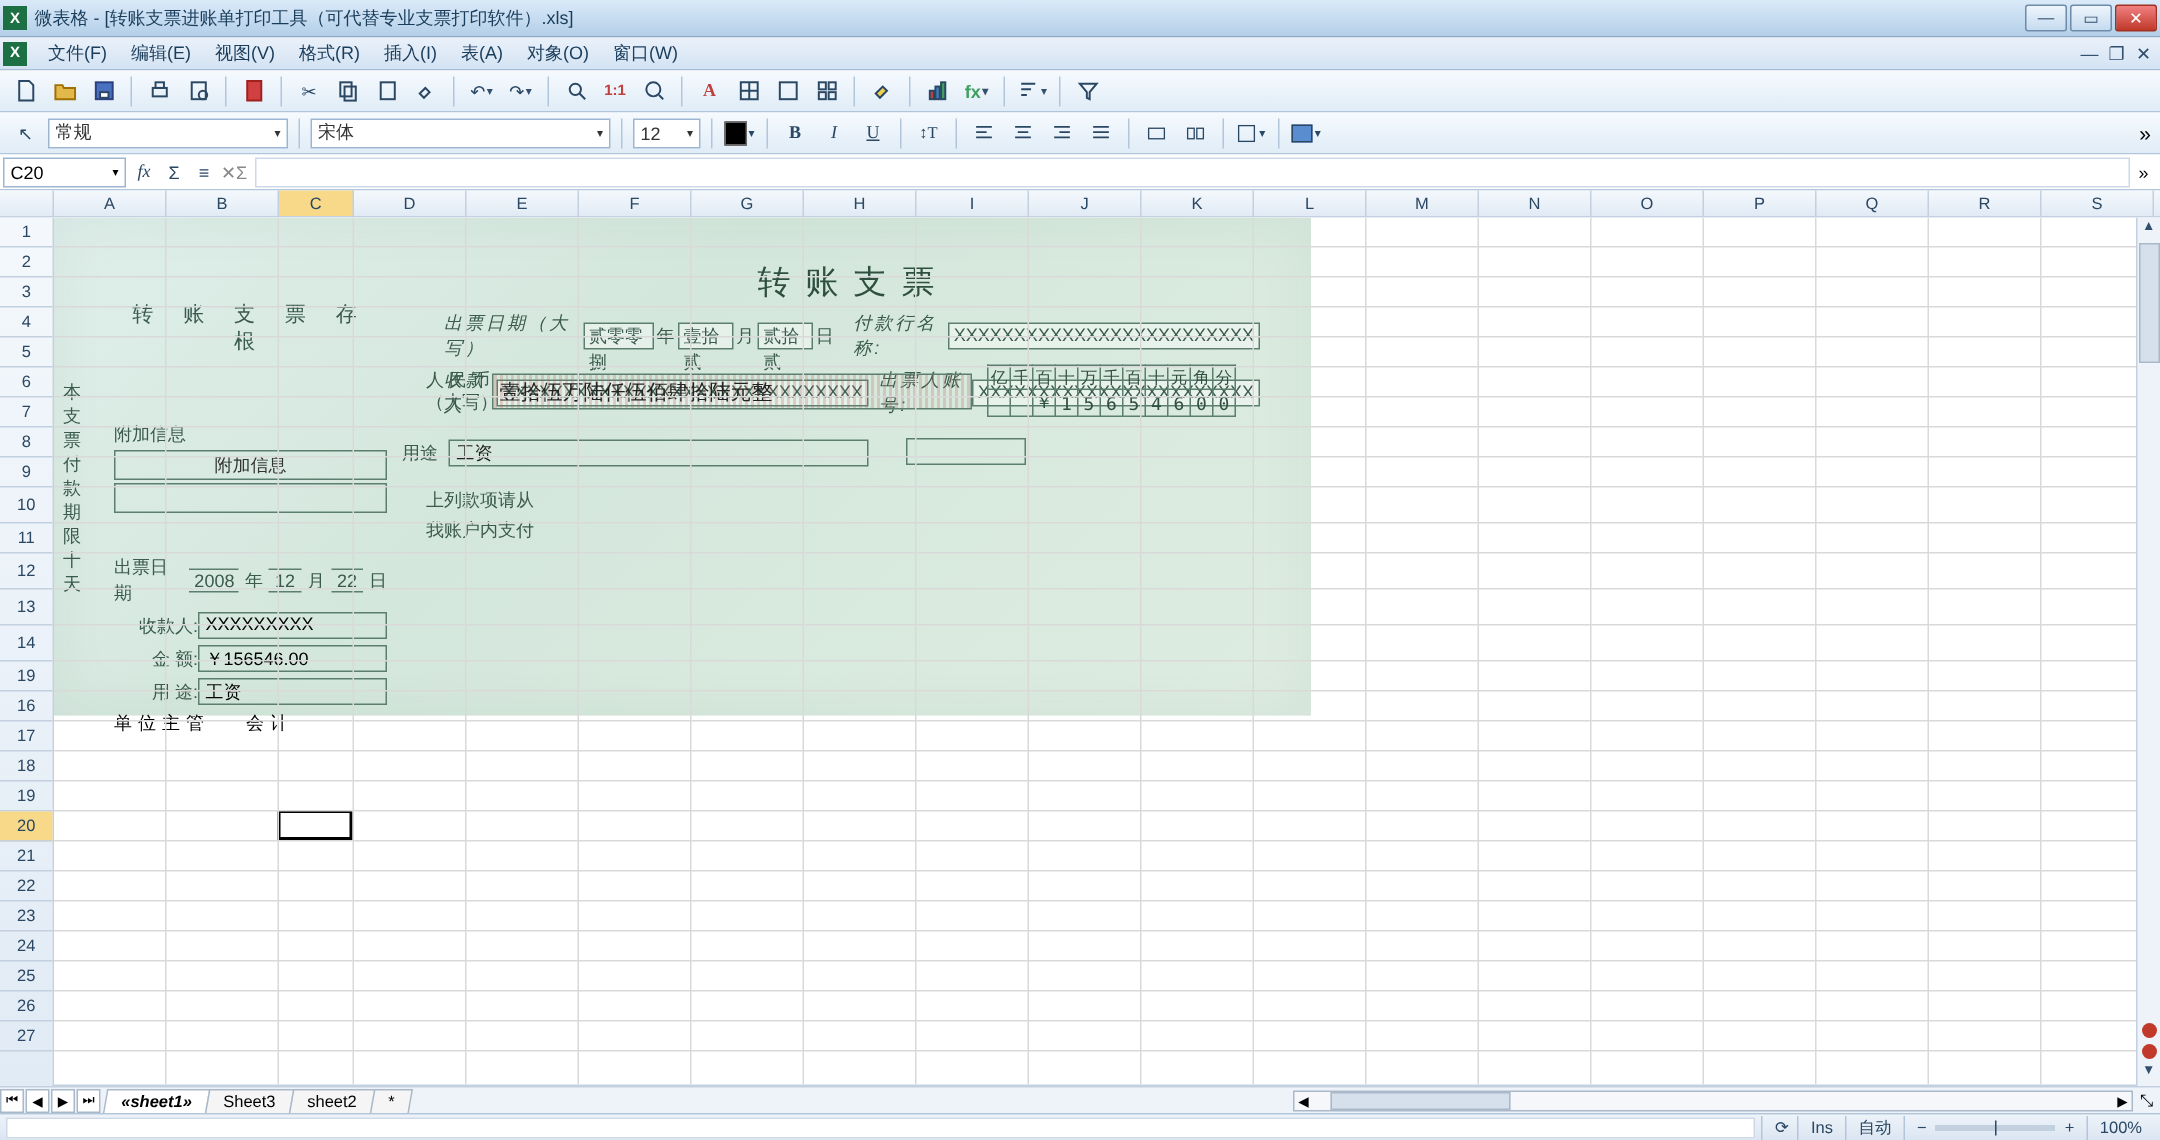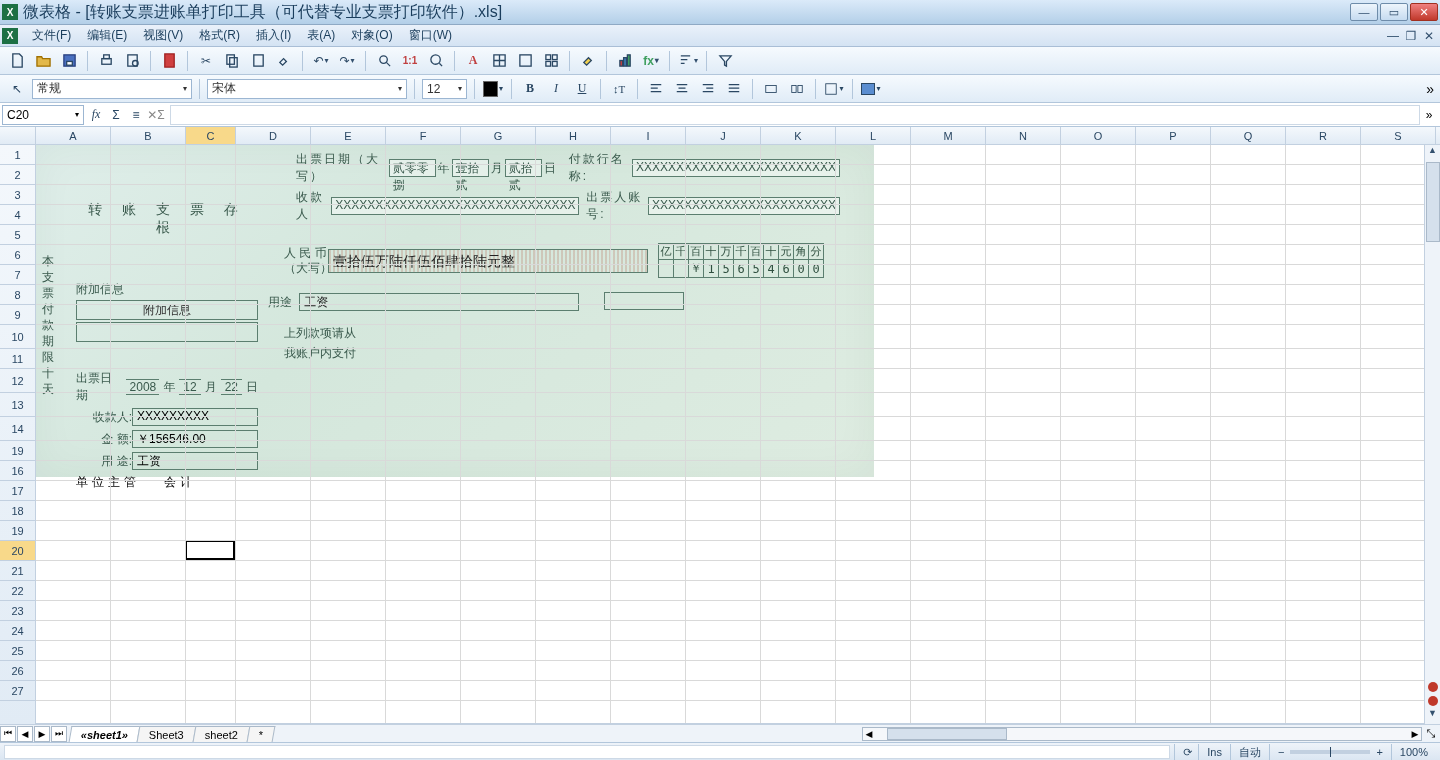--- a/index.html
+++ b/index.html
@@ -1,21 +1,21 @@
 <!DOCTYPE html>
 <html><head>
 <meta charset="utf-8">
 <style>
 * { box-sizing: border-box; margin: 0; padding: 0; font-family: "Microsoft YaHei", "SimSun", sans-serif; }
 body { width: 1440px; height: 760px; overflow: hidden; font-size: 12px; background: #fff; }
 
 
 .titlebar { height: 25px; background: linear-gradient(#dbeaf9, #b3cfe8); display: flex; align-items: center; padding: 0 2px; border-bottom: 1px solid #8fa9c4; }
 .titlebar .app-icon { width:16px; height:16px; background:#1d7044; margin-right:5px; display:inline-flex; align-items:center; justify-content:center; color:#fff; font-size:10px; font-weight:bold;}
-.titlebar .title-text { color:#1a3d5c; font-size:16px; }
+.titlebar .title-text { color:#1a3d5c; font-size:12px; }
 .titlebar .win-ctrl { margin-left:auto; display:flex; gap:2px; }
 .win-btn { width:28px; height:18px; border:1px solid #6e8caa; border-radius:2px; background: linear-gradient(#eef5fc,#c6dbf0); display:flex; align-items:center; justify-content:center; font-size:11px; color:#33506e; cursor:pointer;}
 .win-btn.close { background: linear-gradient(#f08080,#c0392b); color:#fff; border-color:#a03020;}
 
 
 .menubar { height: 22px; background: linear-gradient(#eaf1fa,#d4e3f3); display:flex; align-items:center; padding:0 2px; border-bottom:1px solid #a9bed6; }
 .menubar .menulogo { width:16px; height:16px; background:#1d7044; color:#fff; font-size:10px; font-weight:bold; display:flex; align-items:center; justify-content:center; margin-right:6px; }
 .menubar .menu-item { padding:0 8px; color:#1a3d5c; height:24px; line-height:22px; cursor:pointer; }
 .menubar .doc-ctrl { margin-left:auto; display:flex; }
 .menubar .doc-ctrl span { width:18px; text-align:center; color:#33506e; cursor:pointer; }
@@ -87,21 +87,21 @@
 .stub-bx{ border:1px solid #5b7e6f; height:20px; margin:2px 4px; font-size:12px; color:#333; padding:0 4px; line-height:18px;}
 .stub-label{font-size:12px; color:#3a5a4d; margin:6px 4px 0 4px;}
 .stub-row{display:flex;align-items:center;margin:4px 4px; font-size:12px;}
 .stub-row .lab{width:56px;color:#3a5a4d; letter-spacing:4px;text-align:right;}
 .stub-row .val{flex:1;border:1px solid #5b7e6f; height:18px; padding:0 4px;}
 .stub-date{display:flex;gap:4px;margin:4px 4px;align-items:center;font-size:12px;color:#3a5a4d;}
 .stub-date .bx{width:34px;border-top:1px solid #5b7e6f;border-bottom:1px solid #5b7e6f;text-align:center;}
 .cheque .vertlab{position:absolute;left:2px;top:108px;width:20px;font-size:12px;color:#3a5a4d;line-height:16px;text-align:center;}
 .main-title{text-align:center;font-size:22px;letter-spacing:10px;color:#2f4f3f;font-weight:500;margin-top:26px;}
 .main-row{display:flex;font-size:12px;color:#3a5a4d;margin:4px 28px;align-items:center;}
-.main-row .lab{letter-spacing:2px;}
+.main-row .lab{letter-spacing:2px;font-style:italic;}
 .main-row .box{border:1px solid #5b7e6f;height:18px;padding:0 3px;margin:0 2px;background:rgba(255,255,255,0.4);}
 .digits{position:absolute;left:390px;top:96px;}
 .digits table{border-collapse:collapse;}
 .digits td{border:1px solid #5b7e6f;width:15px;height:15px;text-align:center;font-size:11px;color:#2f4f3f;}
 .digits .vrow td{font-size:12px;font-family:monospace;}
 .rmb-big{position:absolute;left:60px;top:102px;width:320px;height:24px;border:1px solid #5b7e6f;background:repeating-linear-gradient(90deg,rgba(180,100,80,.25),rgba(180,100,80,.25) 2px,transparent 2px,transparent 4px);padding:0 4px;font-size:14px;font-weight:500;color:#222;line-height:22px;}
 .rmb-lab{position:absolute;left:16px;top:99px;font-size:12px;color:#3a5a4d;line-height:15px;}
 .use-row{position:absolute;left:0;top:146px;font-size:12px;color:#3a5a4d;}
 .use-row .box{border:1px solid #5b7e6f;display:inline-block;height:18px;width:280px;padding:0 4px;color:#222;margin-left:4px;}
 .sign-row{position:absolute;left:30px;top:226px;font-size:12px;color:#3a5a4d;letter-spacing:4px;}
@@ -437,20 +437,21 @@
               <span class="lab" style="letter-spacing:0;">用   途:</span>
               <span class="val">工资</span>
             </div>
           <div class="stub-row" style="border:none;">
             <span style="letter-spacing:4px;">单位主管</span>
             <span style="margin-left:24px;letter-spacing:4px;">会计</span>
           </div>
         </div>
         <div class="vertlab">本支票付款期限十天</div>
         <div class="main">
+          <div class="main-title">转账支票</div>
           <div class="main-row">
             <span class="lab">出票日期（大写）</span>
             <span class="box">贰零零捌</span>年
             <span class="box">壹拾贰</span>月
             <span class="box">贰拾贰</span>日
             <span style="width:16px;"></span>
             <span class="lab">付款行名称:</span>
             <span class="box" style="flex:1;">XXXXXXXXXXXXXXXXXXXXXXXXX</span>
           </div>
           <div class="main-row">

